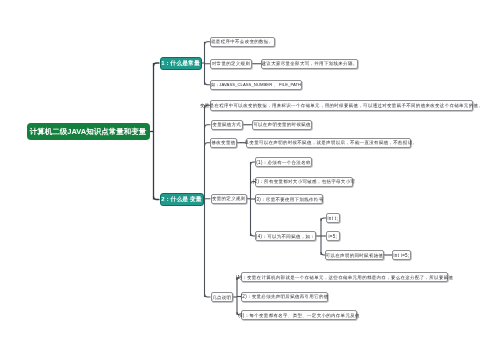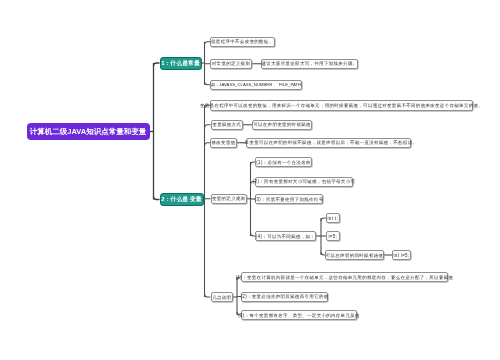--- a/index.html
+++ b/index.html
@@ -2,21 +2,21 @@
 <html><head>
 <meta charset="utf-8">
 <style>
   html,body{margin:0;padding:0;}
   body{width:500px;height:360px;background:#ffffff;
        font-family:"Liberation Sans",sans-serif;overflow:hidden;}
   #canvas{position:relative;width:500px;height:360px;background:#fff;}
   svg#links{position:absolute;left:0;top:0;width:500px;height:360px;pointer-events:none;}
   .node{position:absolute;box-sizing:border-box;white-space:nowrap;display:flex;
         align-items:center;justify-content:center;}
-  .root{background:#6d28d9;color:#fff;border-radius:4px;font-size:7.5px;
+  .root{background:#15803d;color:#fff;border-radius:4px;font-size:7.5px;
         font-weight:bold;letter-spacing:0px;}
   .br{background:#209a8b;color:#fff;border:1px solid #0d6f63;border-radius:3px;
       font-size:5.9px;font-weight:bold;}
   .lf{background:#fdfdfd;border:0.75px solid #8e9094;border-radius:2px;
       font-size:4.45px;color:#2e2e2e;box-shadow:0.7px 0.7px 0 rgba(140,143,147,.65);
       letter-spacing:0.36px;}
   .lf.lf-tight{letter-spacing:0.05px;font-size:4.2px;}
 </style>
 </head>
 <body>

